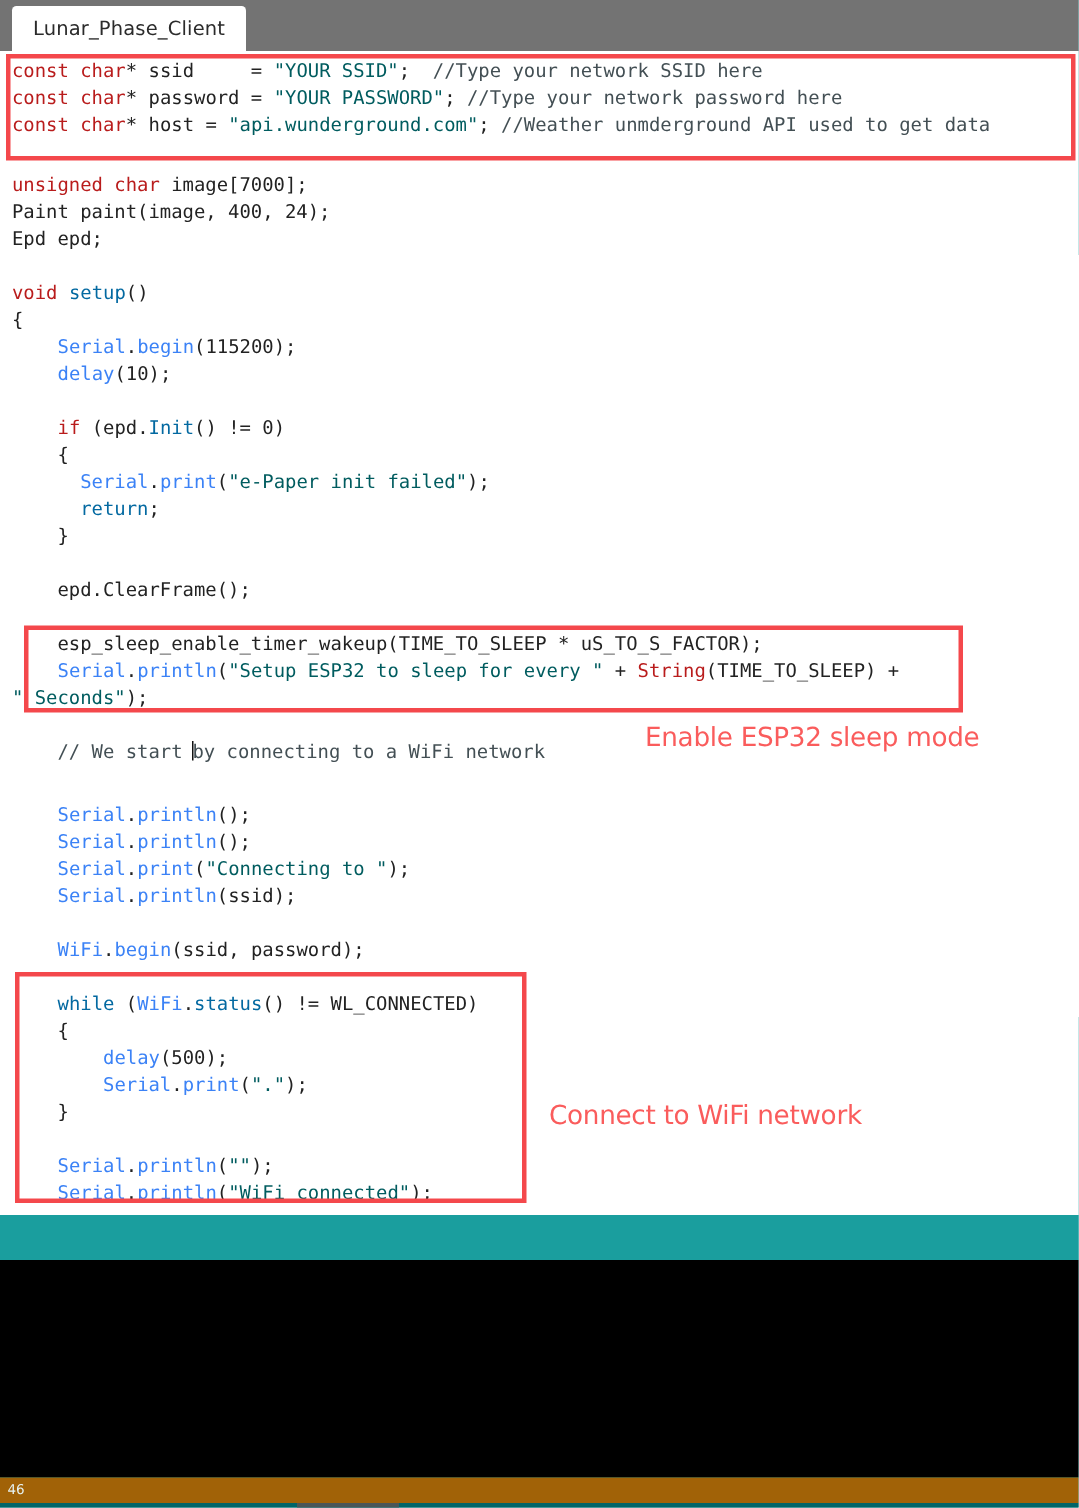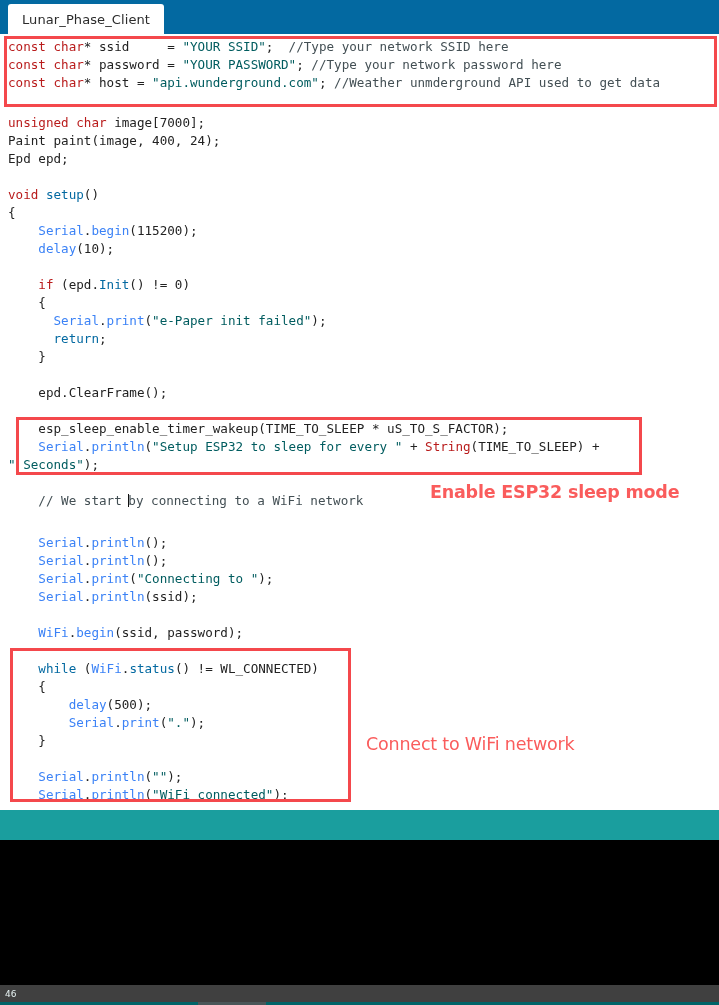--- a/index.html
+++ b/index.html
@@ -23,21 +23,21 @@
     height: 1005px;
     background: #1a9e9e;
   }
 
   
   #tabstrip {
     position: absolute;
     left: 0; top: 0;
     width: 719px;
     height: 34px;
-    background: #0369a1;
+    background: #737373;
   }
   #tab {
     position: absolute;
     left: 8px; top: 4px;
     height: 30px;
     padding: 0 14px;
     background: #ffffff;
     border-radius: 3px 3px 0 0;
     display: flex;
     align-items: center;
@@ -113,21 +113,21 @@
   
   .note {
     position: absolute;
     color: #fa5c5c;
     font-family: "DejaVu Sans", sans-serif;
     font-size: 17.5px;
     white-space: nowrap;
     letter-spacing: -0.2px;
   }
   #note-1 { left: 326px; top: 83px;  }
-  #note-2 { left: 430px; top: 448px; font-weight: bold; }
+  #note-2 { left: 430px; top: 448px; }
   #note-3 { left: 366px; top: 700px; text-align: right; }
 
   
   #divider {
     position: absolute;
     left: 0; top: 810px;
     width: 719px;
     height: 30px;
     background: #1a9e9e;
   }
@@ -140,21 +140,21 @@
     height: 145px;
     background: #000000;
   }
 
   
   #statusbar {
     position: absolute;
     left: 0; top: 985px;
     width: 719px;
     height: 17px;
-    background: #404040;
+    background: #a16207;
     display: flex;
     align-items: center;
   }
   #statusbar .line-no {
     font-family: "DejaVu Sans", sans-serif;
     font-size: 9px;
     color: #e6f2f2;
     margin-left: 5px;
   }
 

